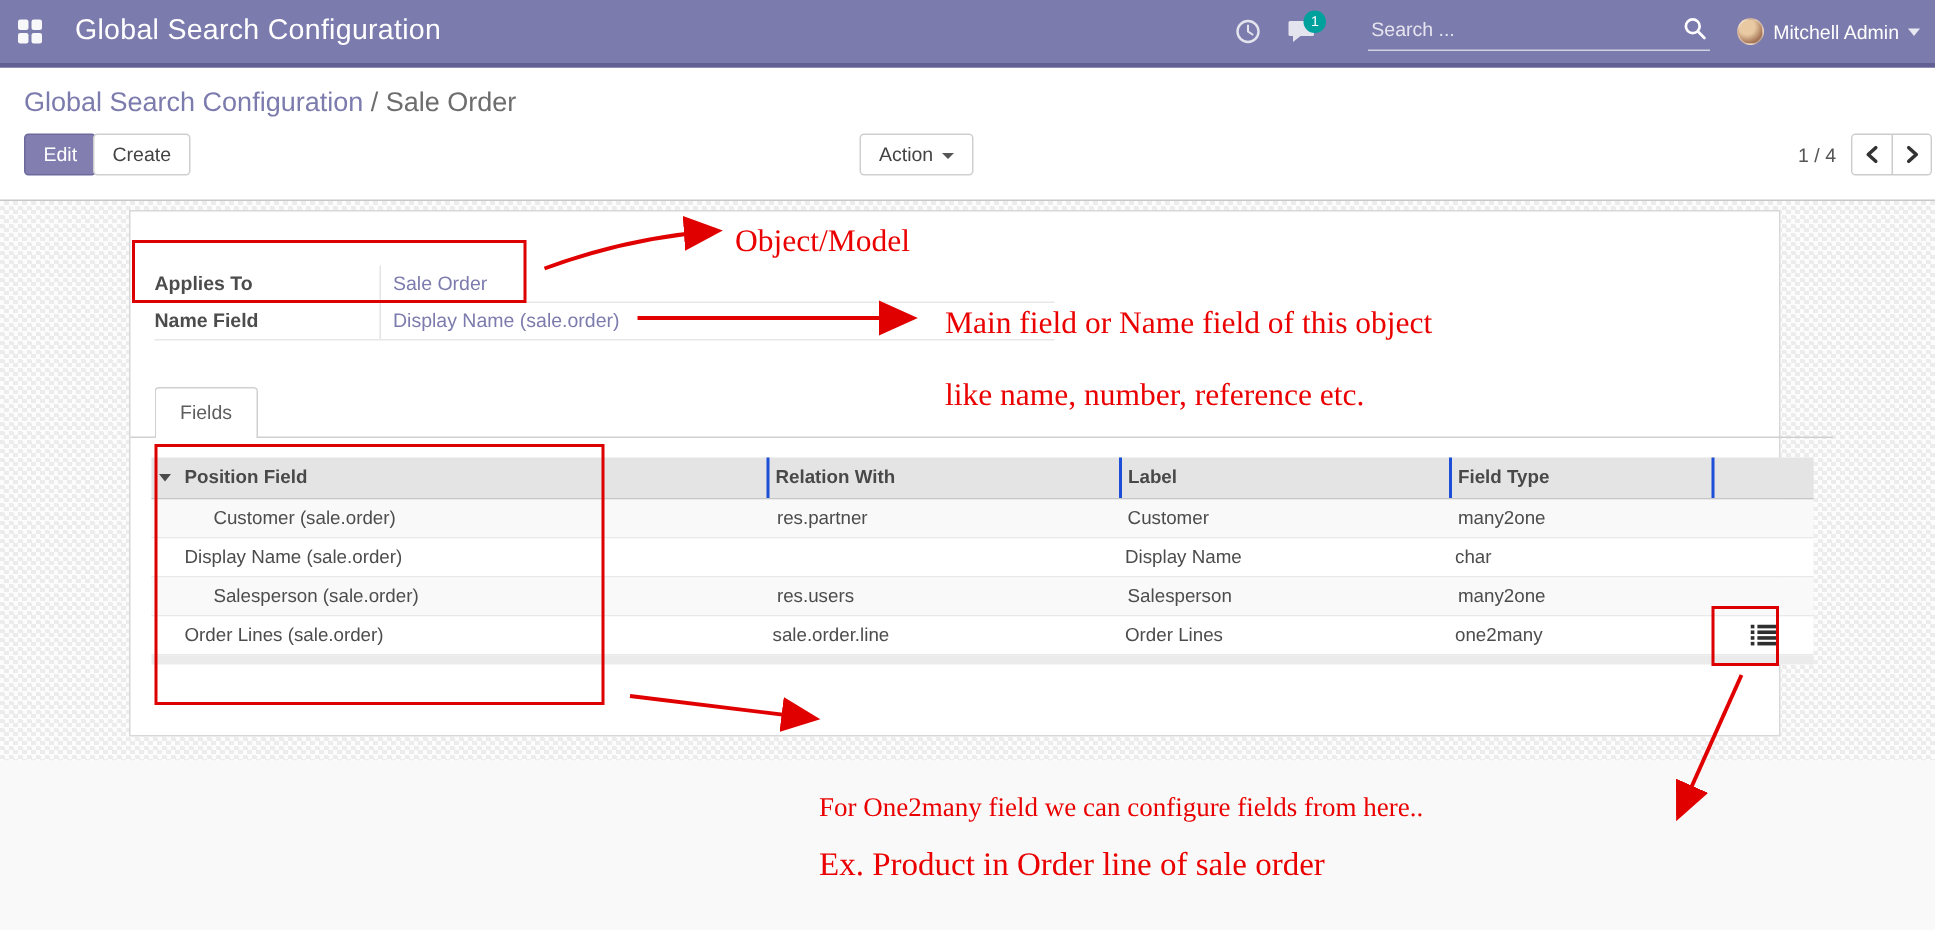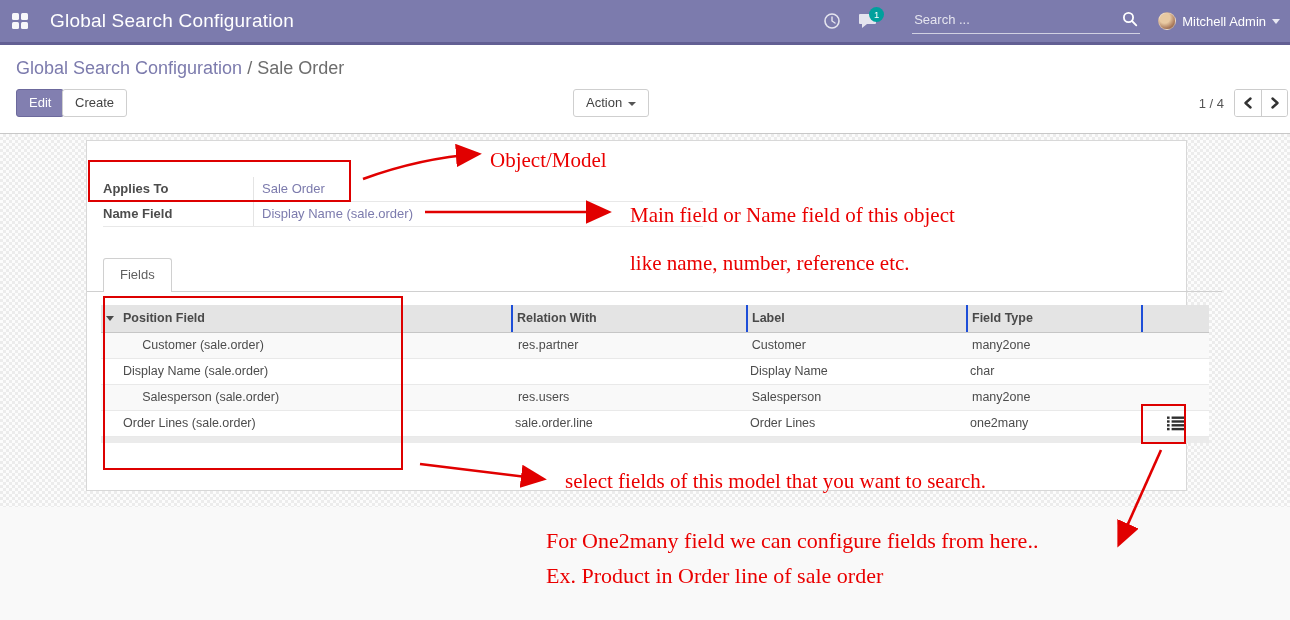--- a/index.html
+++ b/index.html
@@ -256,17 +256,16 @@
     </defs>
     <path d="M363,179 Q420,158 478,154" fill="none" stroke="#e10000" stroke-width="2.6" marker-end="url(#ah)"></path>
     <path d="M425,212 L608,212" fill="none" stroke="#e10000" stroke-width="2.6" marker-end="url(#ah)"></path>
     <path d="M420,464 L543,479" fill="none" stroke="#e10000" stroke-width="2.6" marker-end="url(#ah)"></path>
     <path d="M1161,450 L1119,544" fill="none" stroke="#e10000" stroke-width="2.6" marker-end="url(#ah)"></path>
   </svg>
 
   <div class="anno-text" style="left:490px; top:148px; font-size:21px;">Object/Model</div>
   <div class="anno-text" style="left:630px; top:203px; font-size:21px;">Main field or Name field of this object</div>
   <div class="anno-text" style="left:630px; top:239px; font-size:21px;margin-top:12px;">like name, number, reference etc.</div>
-  <div class="anno-text" style="left:565px; top:469px; font-size:21px;">select fields of this model that you want to search.</div>
-  <div class="anno-text" style="left:546px; top:528px; font-size:22px;">For One2many field we can configure fields from here..</div>
+  <div class="anno-text" style="left:546px; top:528px; font-size:18px;">For One2many field we can configure fields from here..</div>
   <div class="anno-text" style="left:546px; top:563px; font-size:22px;">Ex. Product in Order line of sale order</div>
 
 </div>
 
 </body></html>

